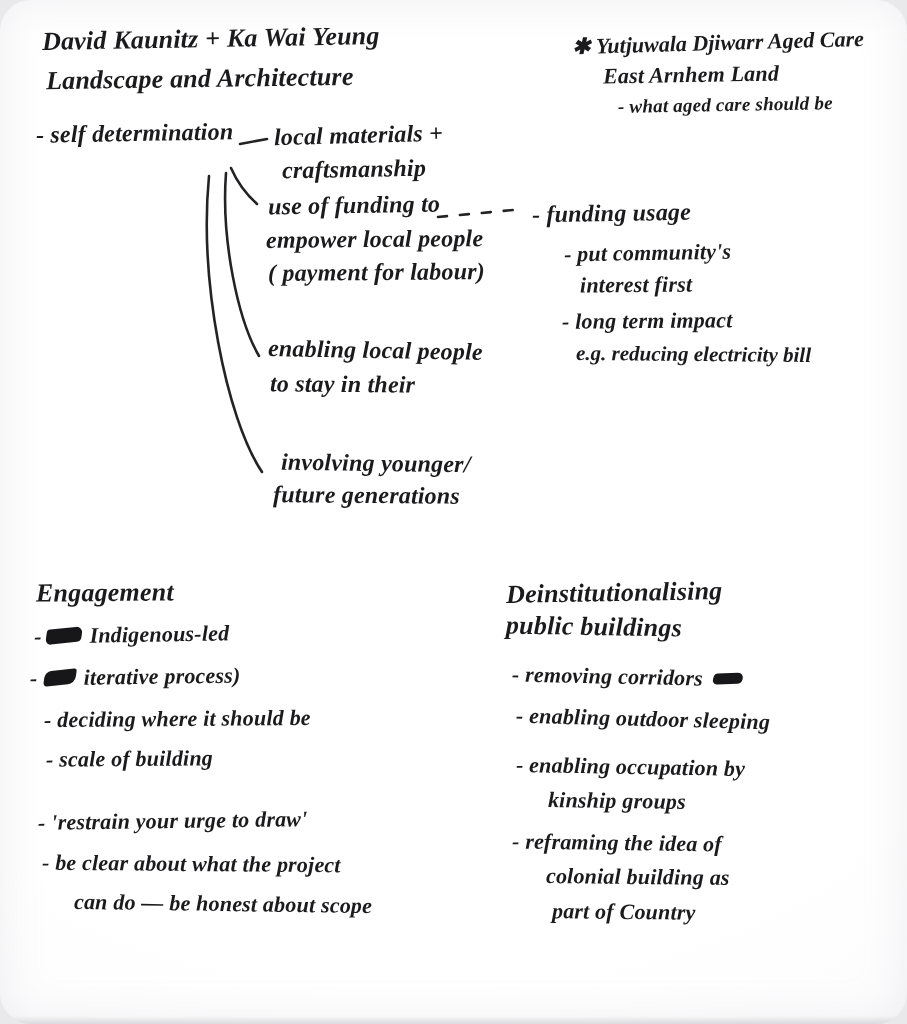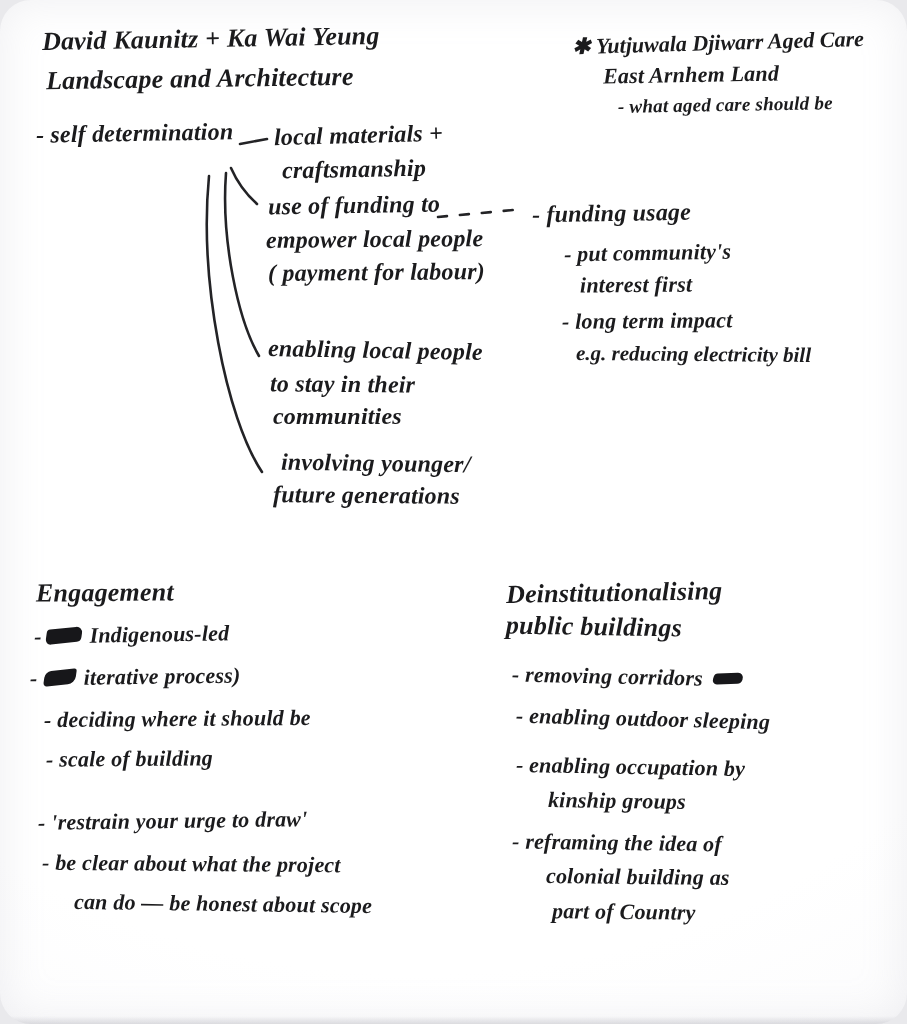--- a/index.html
+++ b/index.html
@@ -72,21 +72,20 @@
   <div class="hw t24" style="left:268px; top:259px; transform:rotate(-0.5deg);">( payment for labour)</div>
 
   <div class="hw t24" style="left:532px; top:200px; transform:rotate(-1deg);">- funding usage</div>
   <div class="hw t22" style="left:564px; top:240px; transform:rotate(-1deg);">- put community's</div>
   <div class="hw t22" style="left:580px; top:272px; transform:rotate(-0.5deg);">interest first</div>
   <div class="hw t22" style="left:562px; top:308px; transform:rotate(-0.5deg);">- long term impact</div>
   <div class="hw t21" style="left:576px; top:342px; transform:rotate(0.5deg); letter-spacing:0;">e.g. reducing electricity bill</div>
 
   <div class="hw t24" style="left:268px; top:337px; transform:rotate(1deg);">enabling local people</div>
   <div class="hw t24" style="left:270px; top:371px; transform:rotate(0.5deg);">to stay in their</div>
-  <div class="hw t24" style="left:273px; top:403px; transform:rotate(0deg);">communities</div>
 
   <div class="hw t24" style="left:281px; top:450px; transform:rotate(0.8deg);">involving younger/</div>
   <div class="hw t24" style="left:273px; top:482px; transform:rotate(0.5deg);">future generations</div>
 
   <div class="hw t26 heavy" style="left:36px; top:578px; transform:rotate(-0.5deg);">Engagement</div>
   <div class="hw t22" style="left:34px; top:622px; transform:rotate(-1deg);"><span>-</span><span class="scrib s1"></span><span>Indigenous-led</span></div>
   <div class="hw t22" style="left:30px; top:664px; transform:rotate(-0.8deg);"><span>-</span><span class="scrib s2"></span><span>iterative process)</span></div>
   <div class="hw t22" style="left:44px; top:706px; transform:rotate(-0.5deg);">- deciding where it should be</div>
   <div class="hw t22" style="left:46px; top:746px; transform:rotate(-0.5deg);">- scale of building</div>
   <div class="hw t22" style="left:38px; top:808px; transform:rotate(-0.8deg);">- 'restrain your urge to draw'</div>

